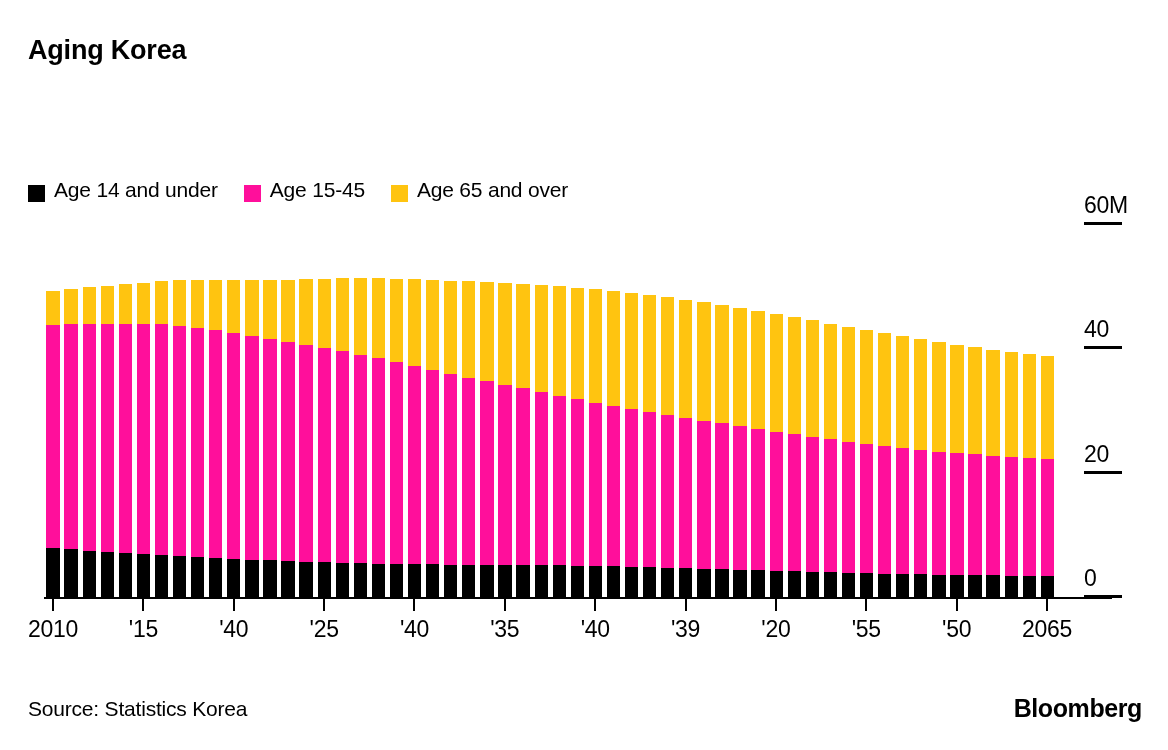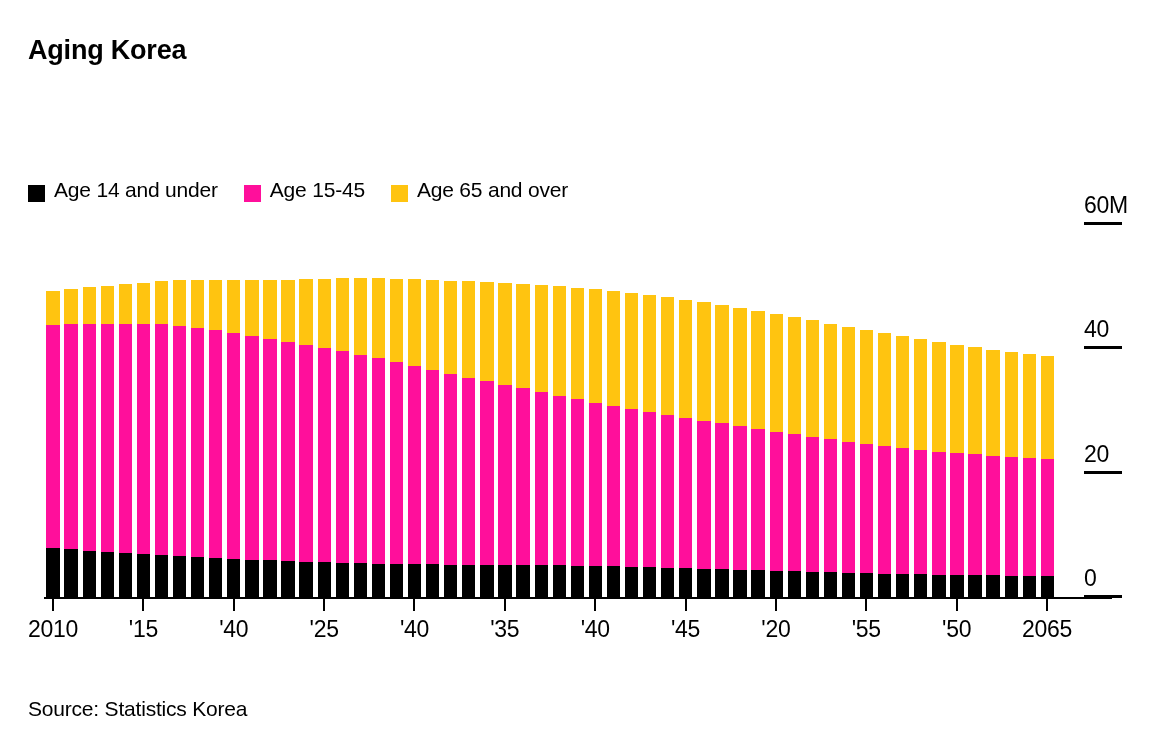--- a/index.html
+++ b/index.html
@@ -509,21 +509,21 @@
       <div class="xtick" style="left: 1001.96px;"></div>
     </div>
   <div class="xlabels" id="xlabels">
       <div class="xlabel" style="left: 53.0357px;">2010</div>
       <div class="xlabel" style="left: 143.393px;">'15</div>
       <div class="xlabel" style="left: 233.75px;">'40</div>
       <div class="xlabel" style="left: 324.107px;">'25</div>
       <div class="xlabel" style="left: 414.464px;">'40</div>
       <div class="xlabel" style="left: 504.821px;">'35</div>
       <div class="xlabel" style="left: 595.179px;">'40</div>
-      <div class="xlabel" style="left: 685.536px;">'45</div>
+      <div class="xlabel" style="left: 685.536px;">'39</div>
       <div class="xlabel" style="left: 775.893px;">'20</div>
       <div class="xlabel" style="left: 866.25px;">'55</div>
       <div class="xlabel" style="left: 956.607px;">'50</div>
       <div class="xlabel" style="left: 1046.96px;">2065</div>
     </div>
   <div class="yaxis" id="yaxis">
       <div class="ytick-group" style="top: -25px; height: 40px; width: 100%; text-align: center;">
         <div class="ytick-label">60M</div>
         <div class="ytick-rule"></div>
       </div>
@@ -536,14 +536,15 @@
         <div class="ytick-rule"></div>
       </div>
       <div class="ytick-group" style="top: 348px; height: 40px; width: 100%;">
         <div class="ytick-label">0</div>
         <div class="ytick-rule"></div>
       </div>
     </div>
 
   <div class="footer-rule"></div>
   <div class="source">Source: Statistics Korea</div>
+  <div class="brand">Bloomberg</div>
 
 </div>
 
 </body></html>

